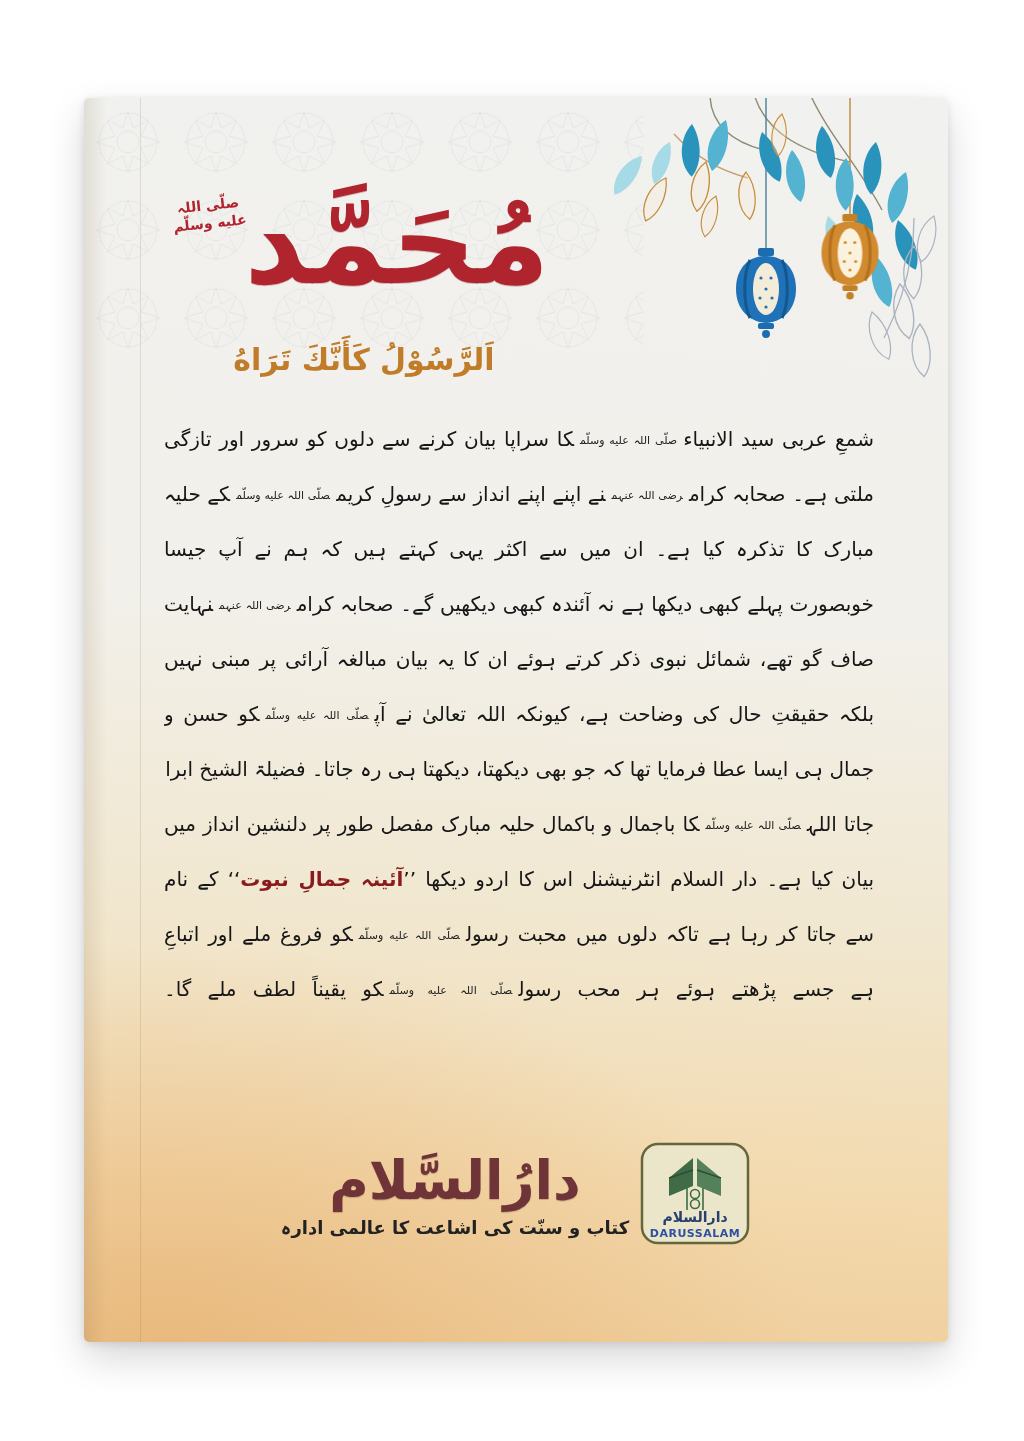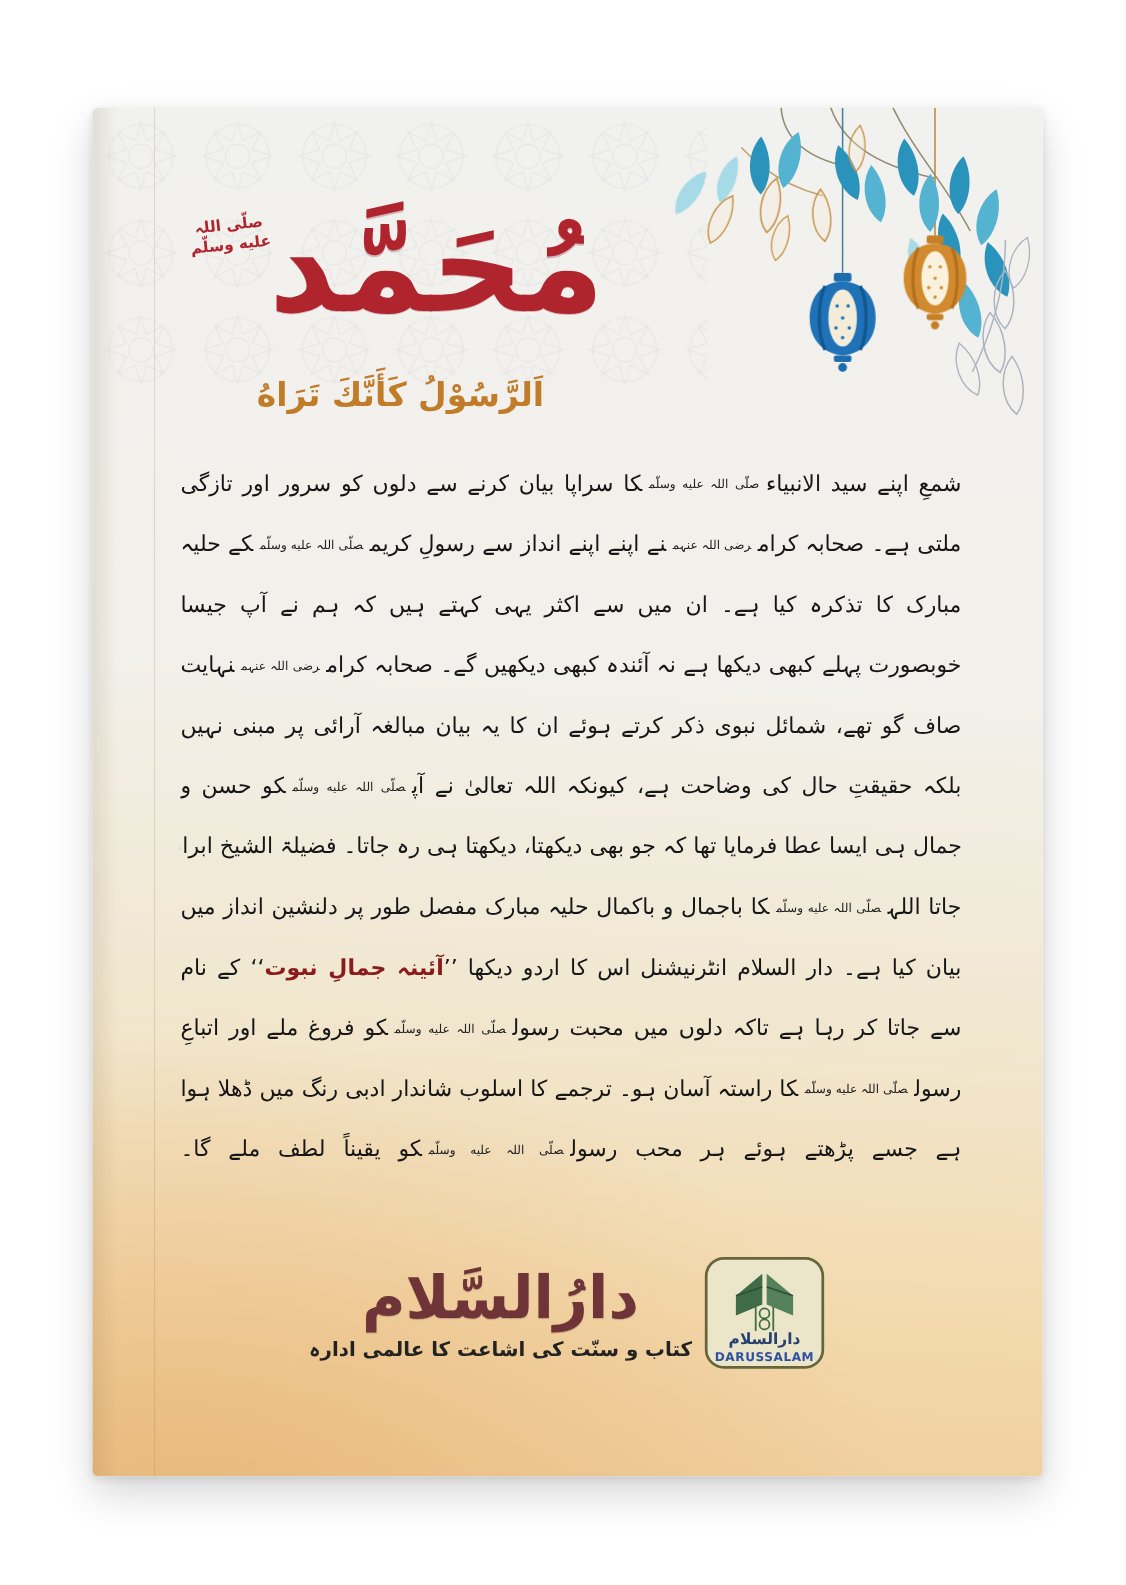--- a/index.html
+++ b/index.html
@@ -172,31 +172,30 @@
         <rect x="-8" y="75" width="16" height="6" rx="2" fill="#c57f24"></rect>
         <circle cx="0" cy="86" r="4" fill="#c57f24"></circle>
       </g>
     </svg>
 
     <div class="seal">صلّى اللہ عليه وسلّم</div>
     <div class="name">مُحَمَّد</div>
     <div class="subtitle">اَلرَّسُوْلُ كَأَنَّكَ تَرَاهُ</div>
 
     <div class="bodytext">
-      <p class="ln"><span>شمعِ اپنے سید الانبیاء</span><span class="hon">صلّى اللہ عليه وسلّم</span><span>کا سراپا بیان کرنے سے دلوں کو سرور اور تازگی</span></p>
+      <p class="ln"><span>شمعِ عربی سید الانبیاء</span><span class="hon">صلّى اللہ عليه وسلّم</span><span>کا سراپا بیان کرنے سے دلوں کو سرور اور تازگی</span></p>
       <p class="ln"><span>ملتی ہے۔ صحابہ کرام</span><span class="hon">رضی اللہ عنہم</span><span>نے اپنے اپنے انداز سے رسولِ کریم</span><span class="hon">صلّى اللہ عليه وسلّم</span><span>کے حلیہ</span></p>
       <p class="ln"><span>مبارک کا تذکرہ کیا ہے۔ ان میں سے اکثر یہی کہتے ہیں کہ ہم نے آپ جیسا</span></p>
       <p class="ln"><span>خوبصورت پہلے کبھی دیکھا ہے نہ آئندہ کبھی دیکھیں گے۔ صحابہ کرام</span><span class="hon">رضی اللہ عنہم</span><span>نہایت</span></p>
       <p class="ln"><span>صاف گو تھے، شمائل نبوی ذکر کرتے ہوئے ان کا یہ بیان مبالغہ آرائی پر مبنی نہیں</span></p>
       <p class="ln"><span>بلکہ حقیقتِ حال کی وضاحت ہے، کیونکہ اللہ تعالیٰ نے آپ</span><span class="hon">صلّى اللہ عليه وسلّم</span><span>کو حسن و</span></p>
       <p class="ln"><span>جمال ہی ایسا عطا فرمایا تھا کہ جو بھی دیکھتا، دیکھتا ہی رہ جاتا۔ فضیلۃ الشیخ ابراہیم</span></p>
       <p class="ln"><span>جاتا اللہ</span><span class="hon">صلّى اللہ عليه وسلّم</span><span>کا باجمال و باکمال حلیہ مبارک مفصل طور پر دلنشین انداز میں</span></p>
       <p class="ln"><span>بیان کیا ہے۔ دار السلام انٹرنیشنل اس کا اردو دیکھا ’’</span><span class="hl">آئینہ جمالِ نبوت</span><span>‘‘ کے نام</span></p>
       <p class="ln"><span>سے جاتا کر رہا ہے تاکہ دلوں میں محبت رسول</span><span class="hon">صلّى اللہ عليه وسلّم</span><span>کو فروغ ملے اور اتباعِ</span></p>
-      <p class="ln"><span>رسول</span><span class="hon">صلّى اللہ عليه وسلّم</span><span>کا راستہ آسان ہو۔ ترجمے کا اسلوب شاندار ادبی رنگ میں ڈھلا ہوا</span></p>
       <p class="ln"><span>ہے جسے پڑھتے ہوئے ہر محب رسول</span><span class="hon">صلّى اللہ عليه وسلّم</span><span>کو یقیناً لطف ملے گا۔</span></p>
     </div>
 
     <div class="footer">
       <div class="pubblock">
         <div class="pubname">دارُالسَّلام</div>
         <div class="tagline">کتاب و سنّت کی اشاعت کا عالمی ادارہ</div>
       </div>
       <svg width="112" height="104" viewBox="0 0 112 104">
         <rect x="3" y="2" width="106" height="99" rx="16" fill="#ebe6c9" stroke="#66663c" stroke-width="2.5"></rect>

